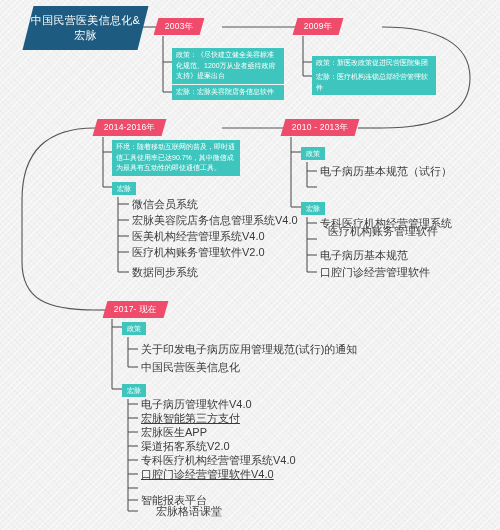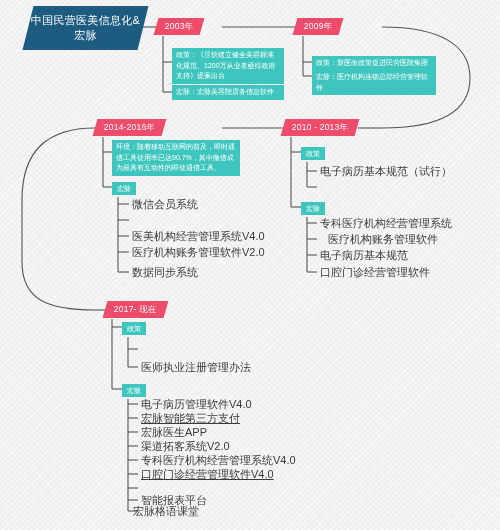--- a/index.html
+++ b/index.html
@@ -151,44 +151,46 @@
   </div>
   <div class="tealbox" style="left:312px;top:56px;width:124px;">政策：新医改政策促进民营医院集团化</div>
   <div class="tealbox" style="left:312px;top:70px;width:124px;">宏脉：医疗机构连锁总部经营管理软件</div>
 
   <div class="era" style="left:95px;top:119px;">
     <span>2014-2016年</span>
   </div>
   <div class="tealbox" style="left:112px;top:140px;width:128px;">环境：随着移动互联网的普及，即时通信工具使用率已达90.7%，其中微信成为最具有互动性的即使通信工具。</div>
   <div class="tag" style="left:112px;top:182px;">宏脉</div>
   <div class="leaf" style="left:132px;top:199px;">微信会员系统</div>
+  <div class="leaf" style="left:132px;top:215px;">宏脉美容院店务信息管理系统V4.0</div>
   <div class="leaf" style="left:132px;top:231px;">医美机构经营管理系统V4.0</div>
   <div class="leaf" style="left:132px;top:247px;text-align:center;">医疗机构账务管理软件V2.0</div>
   <div class="leaf" style="left:132px;top:267px;">数据同步系统</div>
 
   <div class="era" style="left:283px;top:119px;">
     <span>2010 - 2013年</span>
   </div>
   <div class="tag" style="left:301px;top:147px;">政策</div>
   <div class="leaf" style="left:320px;top:166px;">电子病历基本规范（试行）</div>
   <div class="tag" style="left:301px;top:202px;">宏脉</div>
   <div class="leaf" style="left:320px;top:218px;">专科医疗机构经营管理系统</div>
-  <div class="leaf" style="left:320px;top:234px;padding-left:8px;">医疗机构账务管理软件</div>
+  <div class="leaf" style="left:320px;top:226px;padding-left:8px;">医疗机构账务管理软件</div>
   <div class="leaf" style="left:320px;top:250px;">电子病历基本规范</div>
   <div class="leaf" style="left:320px;top:267px;">口腔门诊经营管理软件</div>
 
   <div class="era" style="left:105px;top:301px;">
     <span>2017- 现在</span>
   </div>
   <div class="tag" style="left:122px;top:322px;">政策</div>
-  <div class="leaf" style="left:141px;top:362px;">医师执业注册管理办法</div>
+  <div class="leaf" style="left:141px;top:344px;">关于印发电子病历应用管理规范(试行)的通知</div>
+  <div class="leaf" style="left:141px;top:362px;">中国民营医美信息化</div>
 
   <div class="tag" style="left:122px;top:384px;">宏脉</div>
   <div class="leaf" style="left:141px;top:399px;">电子病历管理软件V4.0</div>
   <div class="leaf" style="left:141px;top:413px;text-decoration:underline;">宏脉智能第三方支付</div>
   <div class="leaf" style="left:141px;top:427px;">宏脉医生APP</div>
   <div class="leaf" style="left:141px;top:441px;">渠道拓客系统V2.0</div>
   <div class="leaf" style="left:141px;top:455px;">专科医疗机构经营管理系统V4.0</div>
   <div class="leaf" style="left:141px;top:469px;text-decoration:underline;">口腔门诊经营管理软件V4.0</div>
   <div class="leaf" style="left:141px;top:495px;">智能报表平台</div>
-  <div class="leaf" style="left:133px;top:506px;">宏脉格语课堂</div>
+  <div class="leaf" style="left:156px;top:506px;">宏脉格语课堂</div>
 
 </div>
 
 </body></html>

